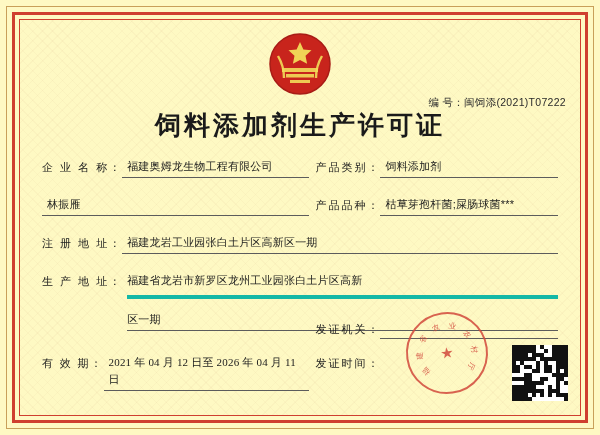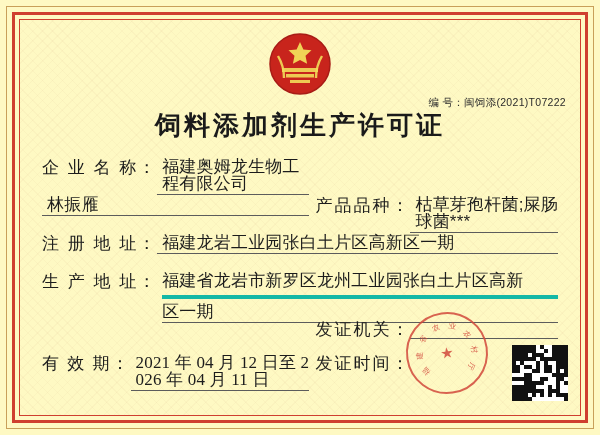--- a/index.html
+++ b/index.html
@@ -96,21 +96,21 @@
     position: relative;
     min-height: 38px;
     display: flex;
     align-items: flex-start;
   }
   .col-l { width: 53%; box-sizing: border-box; padding-right: 6px; }
   .col-r { width: 47%; box-sizing: border-box; }
   .field {
     display: flex;
     align-items: flex-start;
-    font-size: 17px;
+    font-size: 11px;
     color: #1c1c1c;
     line-height: 17px;
   }
   .f-label {
     white-space: nowrap;
     letter-spacing: 2px;
     flex: 0 0 auto;
     padding-top: 1px;
   }
   .f-val {
@@ -127,21 +127,21 @@
   }
   .f-val .line1 {
     display: block;
     border-bottom: 4px solid #14b8a6;
     padding-bottom: 6px;
   }
   .f-val .line2 {
     display: block;
     border-bottom: 1px solid #5c5c5c;
     padding-bottom: 2px;
-    margin-top: 4px;
+    margin-top: 12px;
   }
   .wide-row .f-val { }
 
   
   .bottom {
     position: absolute;
     left: 22px;
     right: 22px;
     top: 300px;
   }
@@ -232,20 +232,26 @@
 
     <div class="fields">
 
       <div class="row">
         <div class="col-l">
           <div class="field">
             <span class="f-label">企 业 名 称：</span>
             <span class="f-val">福建奥姆龙生物工程有限公司</span>
           </div>
         </div>
+        <div class="col-r">
+          <div class="field">
+            <span class="f-label">产品类别：</span>
+            <span class="f-val">饲料添加剂</span>
+          </div>
+        </div>
       </div>
 
       <div class="row">
         <div class="col-l">
           <div class="field">
             <span class="f-val">林振雁</span>
           </div>
         </div>
         <div class="col-r">
           <div class="field">

